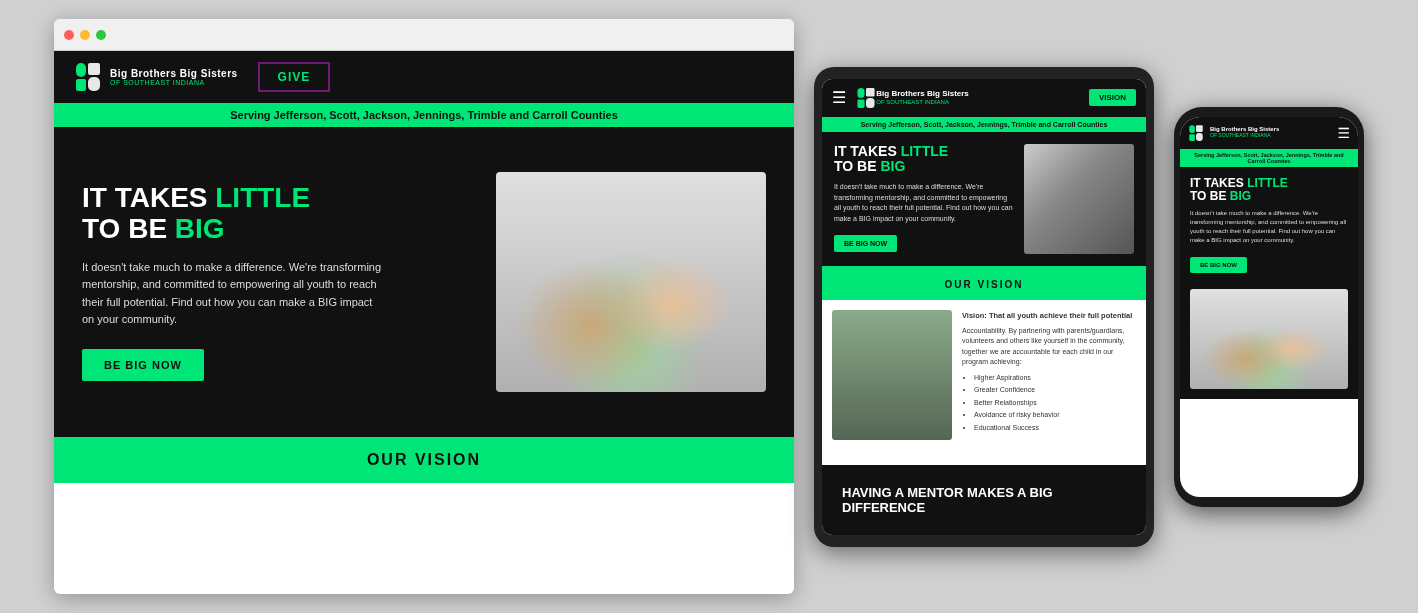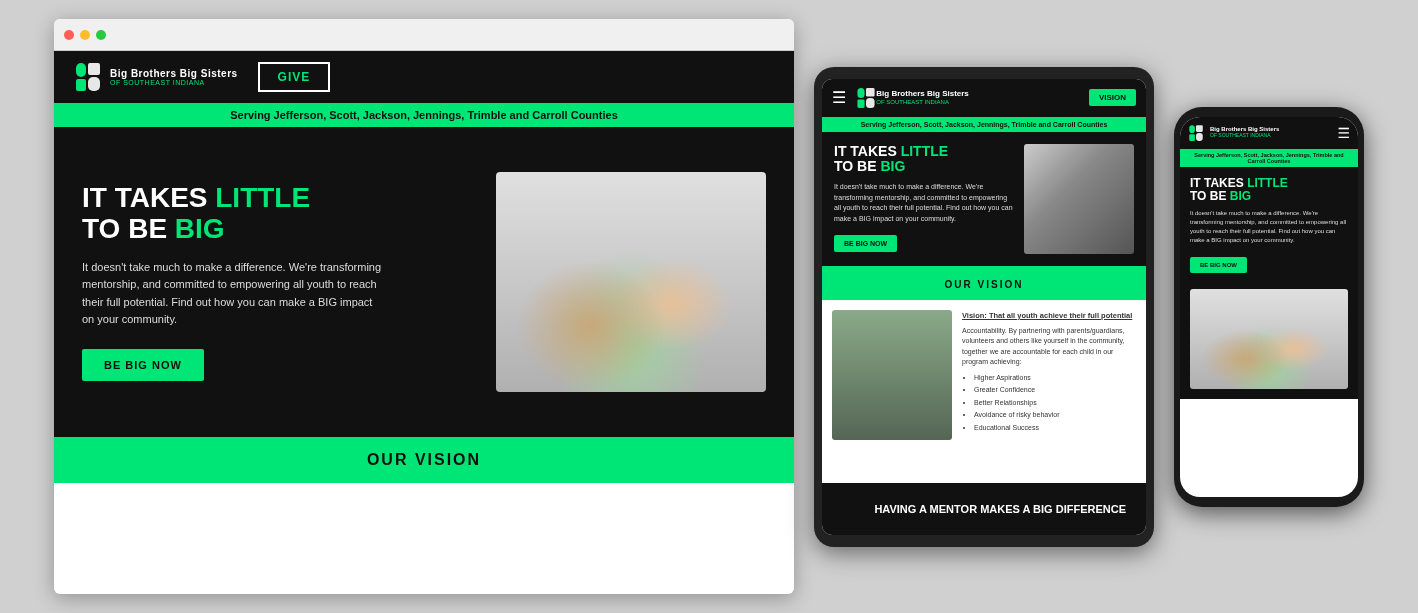--- a/index.html
+++ b/index.html
@@ -89,21 +89,21 @@
       gap: 18px;
       flex: 1;
     }
     .nav-link {
       color: #fff;
       font-size: 11px;
       text-decoration: none;
       white-space: nowrap;
     }
     .nav-give-btn {
-      border: 2px solid #ffffff;
+      border: 2px solid #701a75;
       color: #00e676;
       padding: 6px 18px;
       font-size: 12px;
       font-weight: 700;
       background: transparent;
       cursor: pointer;
       letter-spacing: 1px;
     }
 
     
@@ -326,34 +326,33 @@
     .tablet-vision-text {
       flex: 1;
       font-size: 7px;
       color: #333;
       line-height: 1.5;
     }
     .tablet-vision-text .vision-heading {
       font-weight: 700;
       font-size: 7.5px;
       margin-bottom: 5px;
-      text-decoration: underline;
     }
     .tablet-vision-text ul {
       padding-left: 12px;
       margin-top: 5px;
     }
     .tablet-vision-text li {
       margin-bottom: 2px;
     }
     .tablet-bottom-text {
       background: #111;
-      text-align: right;
+      text-align: left;
       padding: 20px;
-      font-size: 11px;
+      font-size: 13px;
       font-weight: 900;
       color: #fff;
       text-transform: uppercase;
     }
 
     
     .mobile-device {
       width: 190px;
       height: 400px;
       background: #1a1a1a;

